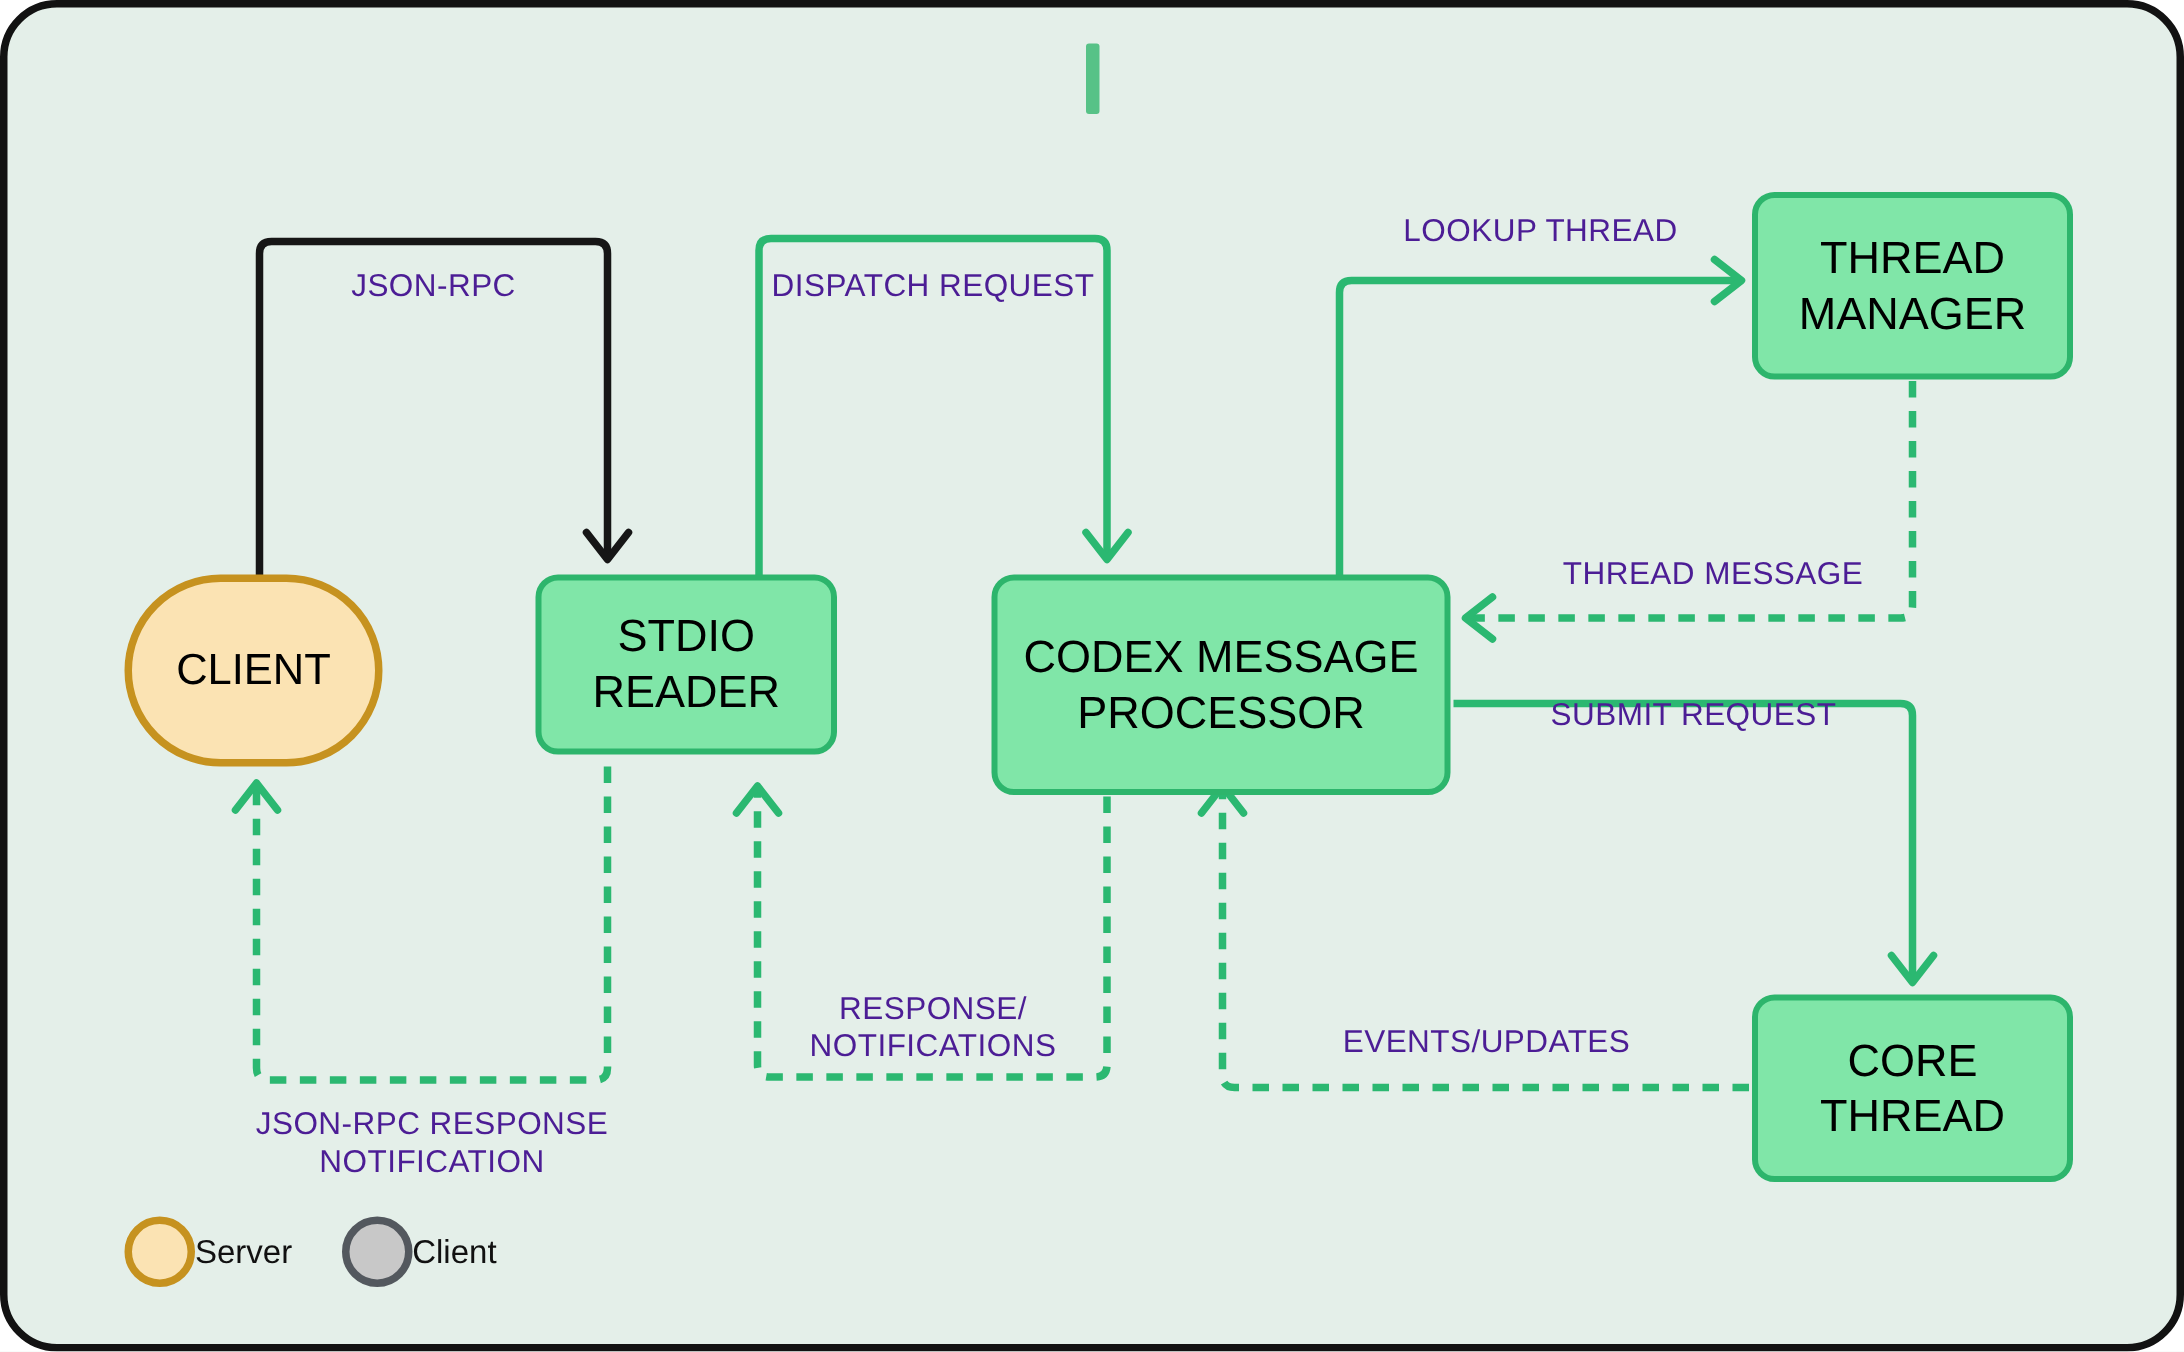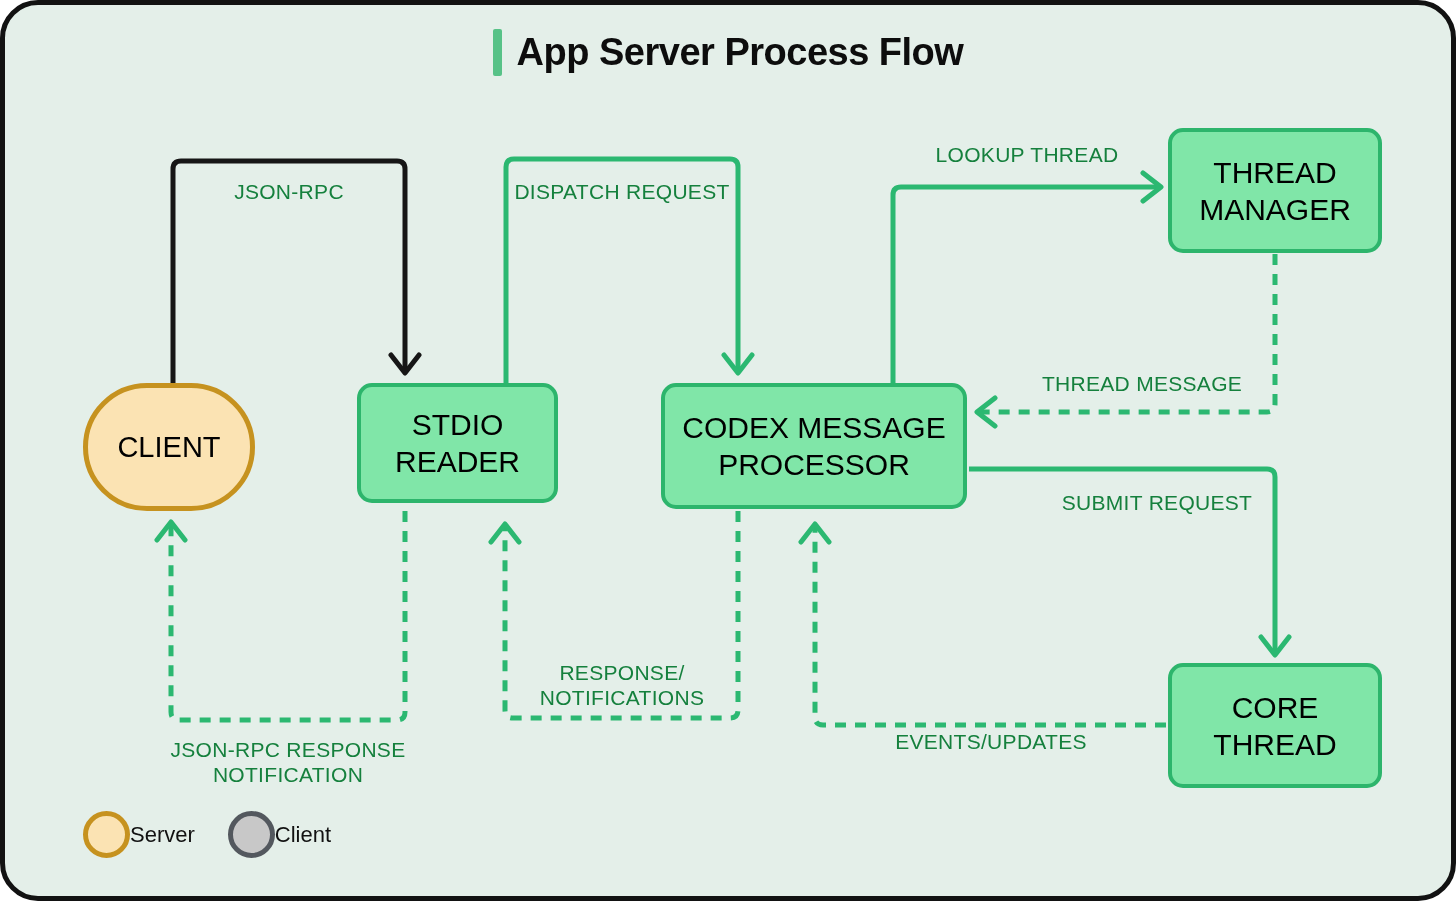--- a/index.html
+++ b/index.html
@@ -26,21 +26,21 @@
     text-align:center;font-size:30px;line-height:37px;color:#000000;
     background:#80e6a8;border:4px solid #2db56c;border-radius:15px;
     box-sizing:border-box;padding:0 8px;
   }
   .node.client-shape{
     background:#fbe3b3;border:5px solid #c6921f;border-radius:70px;
     font-size:29px;
   }
   .edge-label{
     position:absolute;transform:translate(-50%,-50%);
-    font-size:21px;line-height:25px;letter-spacing:0.3px;color:#15803d;
+    font-size:21px;line-height:25px;letter-spacing:0.3px;color:#4c1d95;
     text-align:center;white-space:nowrap;
   }
   .edge-label.multiline{white-space:normal;}
   .edge-label .line{display:block;}
   .legend{
     position:absolute;left:78px;top:806px;
     display:flex;align-items:center;gap:33px;
   }
   .legend-item{display:flex;align-items:center;}
   .legend-swatch{width:47px;height:47px;border-radius:50%;box-sizing:border-box;}
@@ -48,21 +48,20 @@
   .legend-swatch.client{background:#c8c8c8;border:5px solid #53585e;}
   .legend-label{font-size:22px;color:#111;}
 </style>
 </head>
 <body>
 
 <div class="canvas">
 
   <div class="title-wrap">
     <div class="title-bar"></div>
-    <div class="title-text">App Server Process Flow</div>
   </div>
 
   <svg class="wires" width="1456" height="901" viewBox="0 0 1456 901">
     <defs>
       <marker id="chevG" markerUnits="userSpaceOnUse" markerWidth="34" markerHeight="34" viewBox="0 0 34 34" refX="26" refY="17" orient="auto">
         <path d="M8 3 L26 17 L8 31" fill="none" stroke="#2bb871" stroke-width="5" stroke-linecap="round" stroke-linejoin="round"></path>
       </marker>
       <marker id="chevB" markerUnits="userSpaceOnUse" markerWidth="34" markerHeight="34" viewBox="0 0 34 34" refX="26" refY="17" orient="auto">
         <path d="M8 3 L26 17 L8 31" fill="none" stroke="#161616" stroke-width="5" stroke-linecap="round" stroke-linejoin="round"></path>
       </marker>
@@ -82,37 +81,37 @@
 
     <path d="M 733 506 L 733 705 Q 733 713 725 713 L 508 713 Q 500 713 500 705 L 500 519" fill="none" stroke="#2bb871" stroke-width="5" stroke-dasharray="11 9" marker-end="url(#chevG)"></path>
 
     <path d="M 400 506 L 400 707 Q 400 715 392 715 L 174 715 Q 166 715 166 707 L 166 517" fill="none" stroke="#2bb871" stroke-width="5" stroke-dasharray="11 9" marker-end="url(#chevG)"></path>
   </svg>
 
   <div class="node client-shape" style="left:78px;top:378px;width:172px;height:128px;">CLIENT</div>
 
   <div class="node" style="left:352px;top:378px;width:201px;height:120px;">STDIO READER</div>
 
-  <div class="node" style="left:656px;top:378px;width:306px;height:126px;">CODEX MESSAGE PROCESSOR</div>
+  <div class="node" style="left:656px;top:378px;width:306px;height:147px;">CODEX MESSAGE PROCESSOR</div>
 
   <div class="node" style="left:1163px;top:123px;width:214px;height:125px;">THREAD MANAGER</div>
 
   <div class="node" style="left:1163px;top:658px;width:214px;height:125px;">CORE THREAD</div>
 
   <div class="edge-label" style="left:284px;top:186px;">JSON-RPC</div>
 
   <div class="edge-label" style="left:617px;top:186px;">DISPATCH REQUEST</div>
 
   <div class="edge-label" style="left:1022px;top:149px;">LOOKUP THREAD</div>
 
   <div class="edge-label" style="left:1137px;top:378px;">THREAD MESSAGE</div>
 
-  <div class="edge-label" style="left:1124px;top:497px;margin-left:28px;">SUBMIT REQUEST</div>
+  <div class="edge-label" style="left:1124px;top:472px;">SUBMIT REQUEST</div>
 
-  <div class="edge-label" style="left:986px;top:690px;margin-top:46px;">EVENTS/UPDATES</div>
+  <div class="edge-label" style="left:986px;top:690px;">EVENTS/UPDATES</div>
 
   <div class="edge-label multiline" style="left:617px;top:680px;width:200px;">
     <span class="line">RESPONSE/</span>
     <span class="line">NOTIFICATIONS</span>
   </div>
 
   <div class="edge-label multiline" style="left:283px;top:757px;width:260px;">
     <span class="line">JSON-RPC RESPONSE</span>
     <span class="line">NOTIFICATION</span>
   </div>

